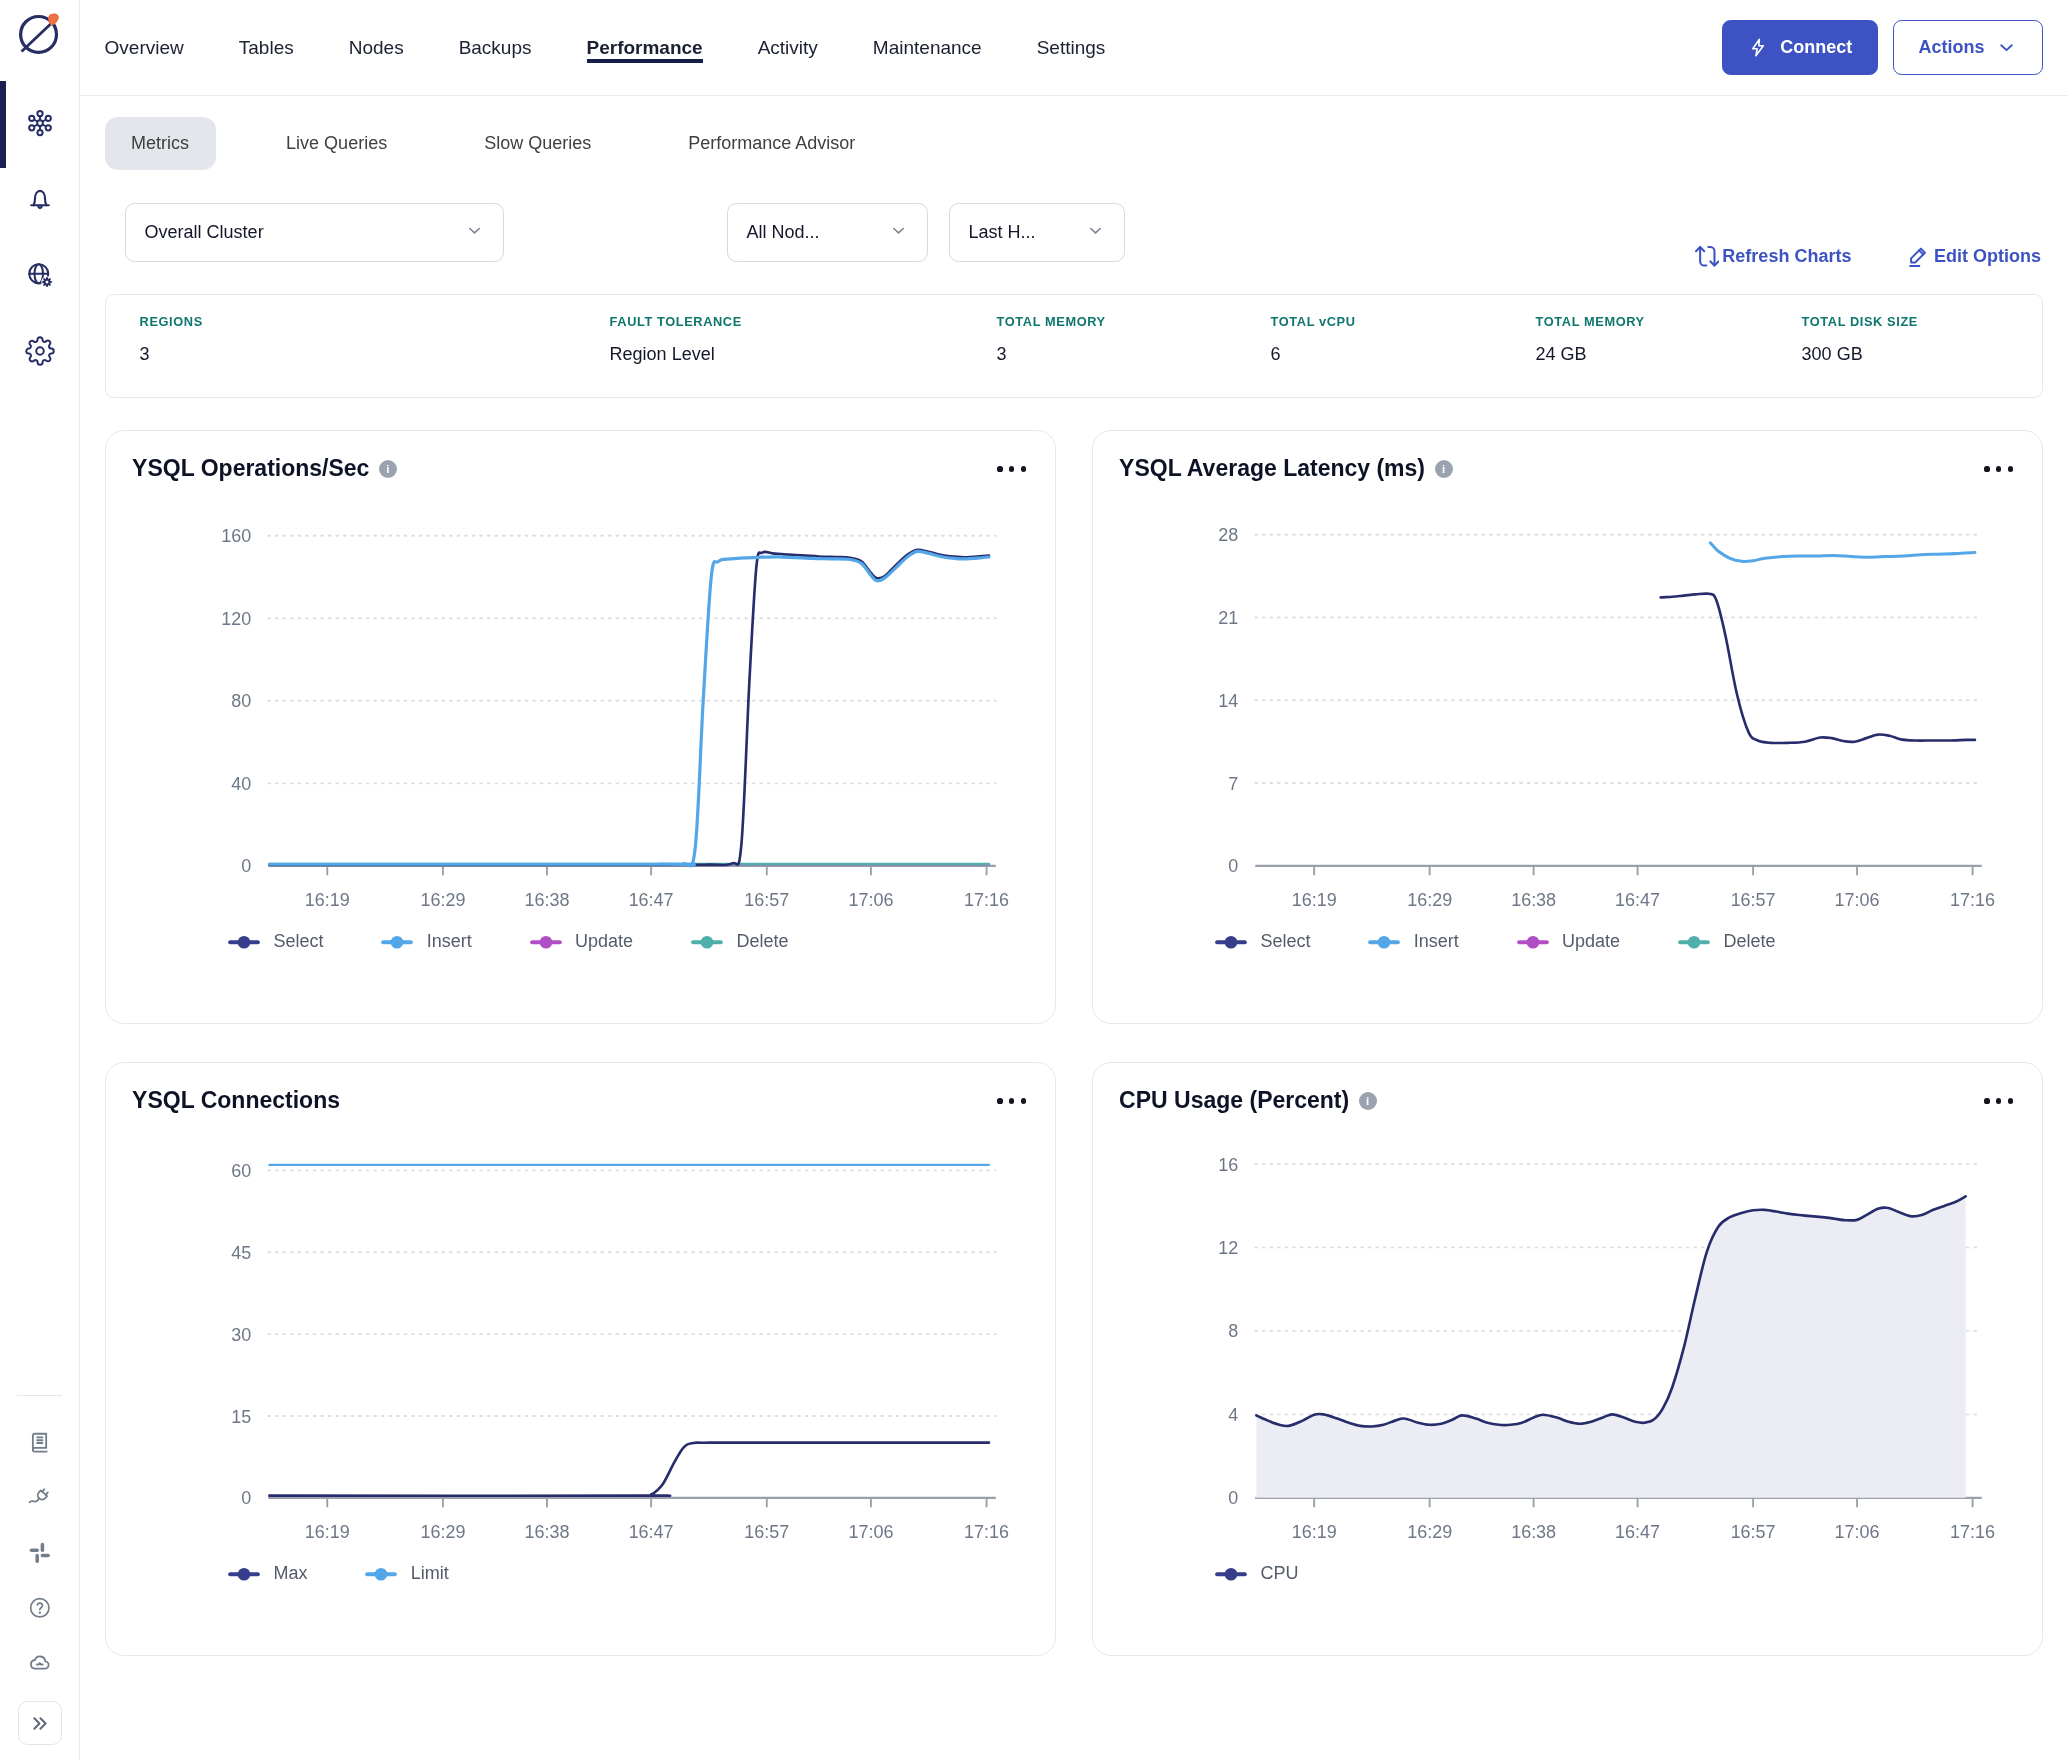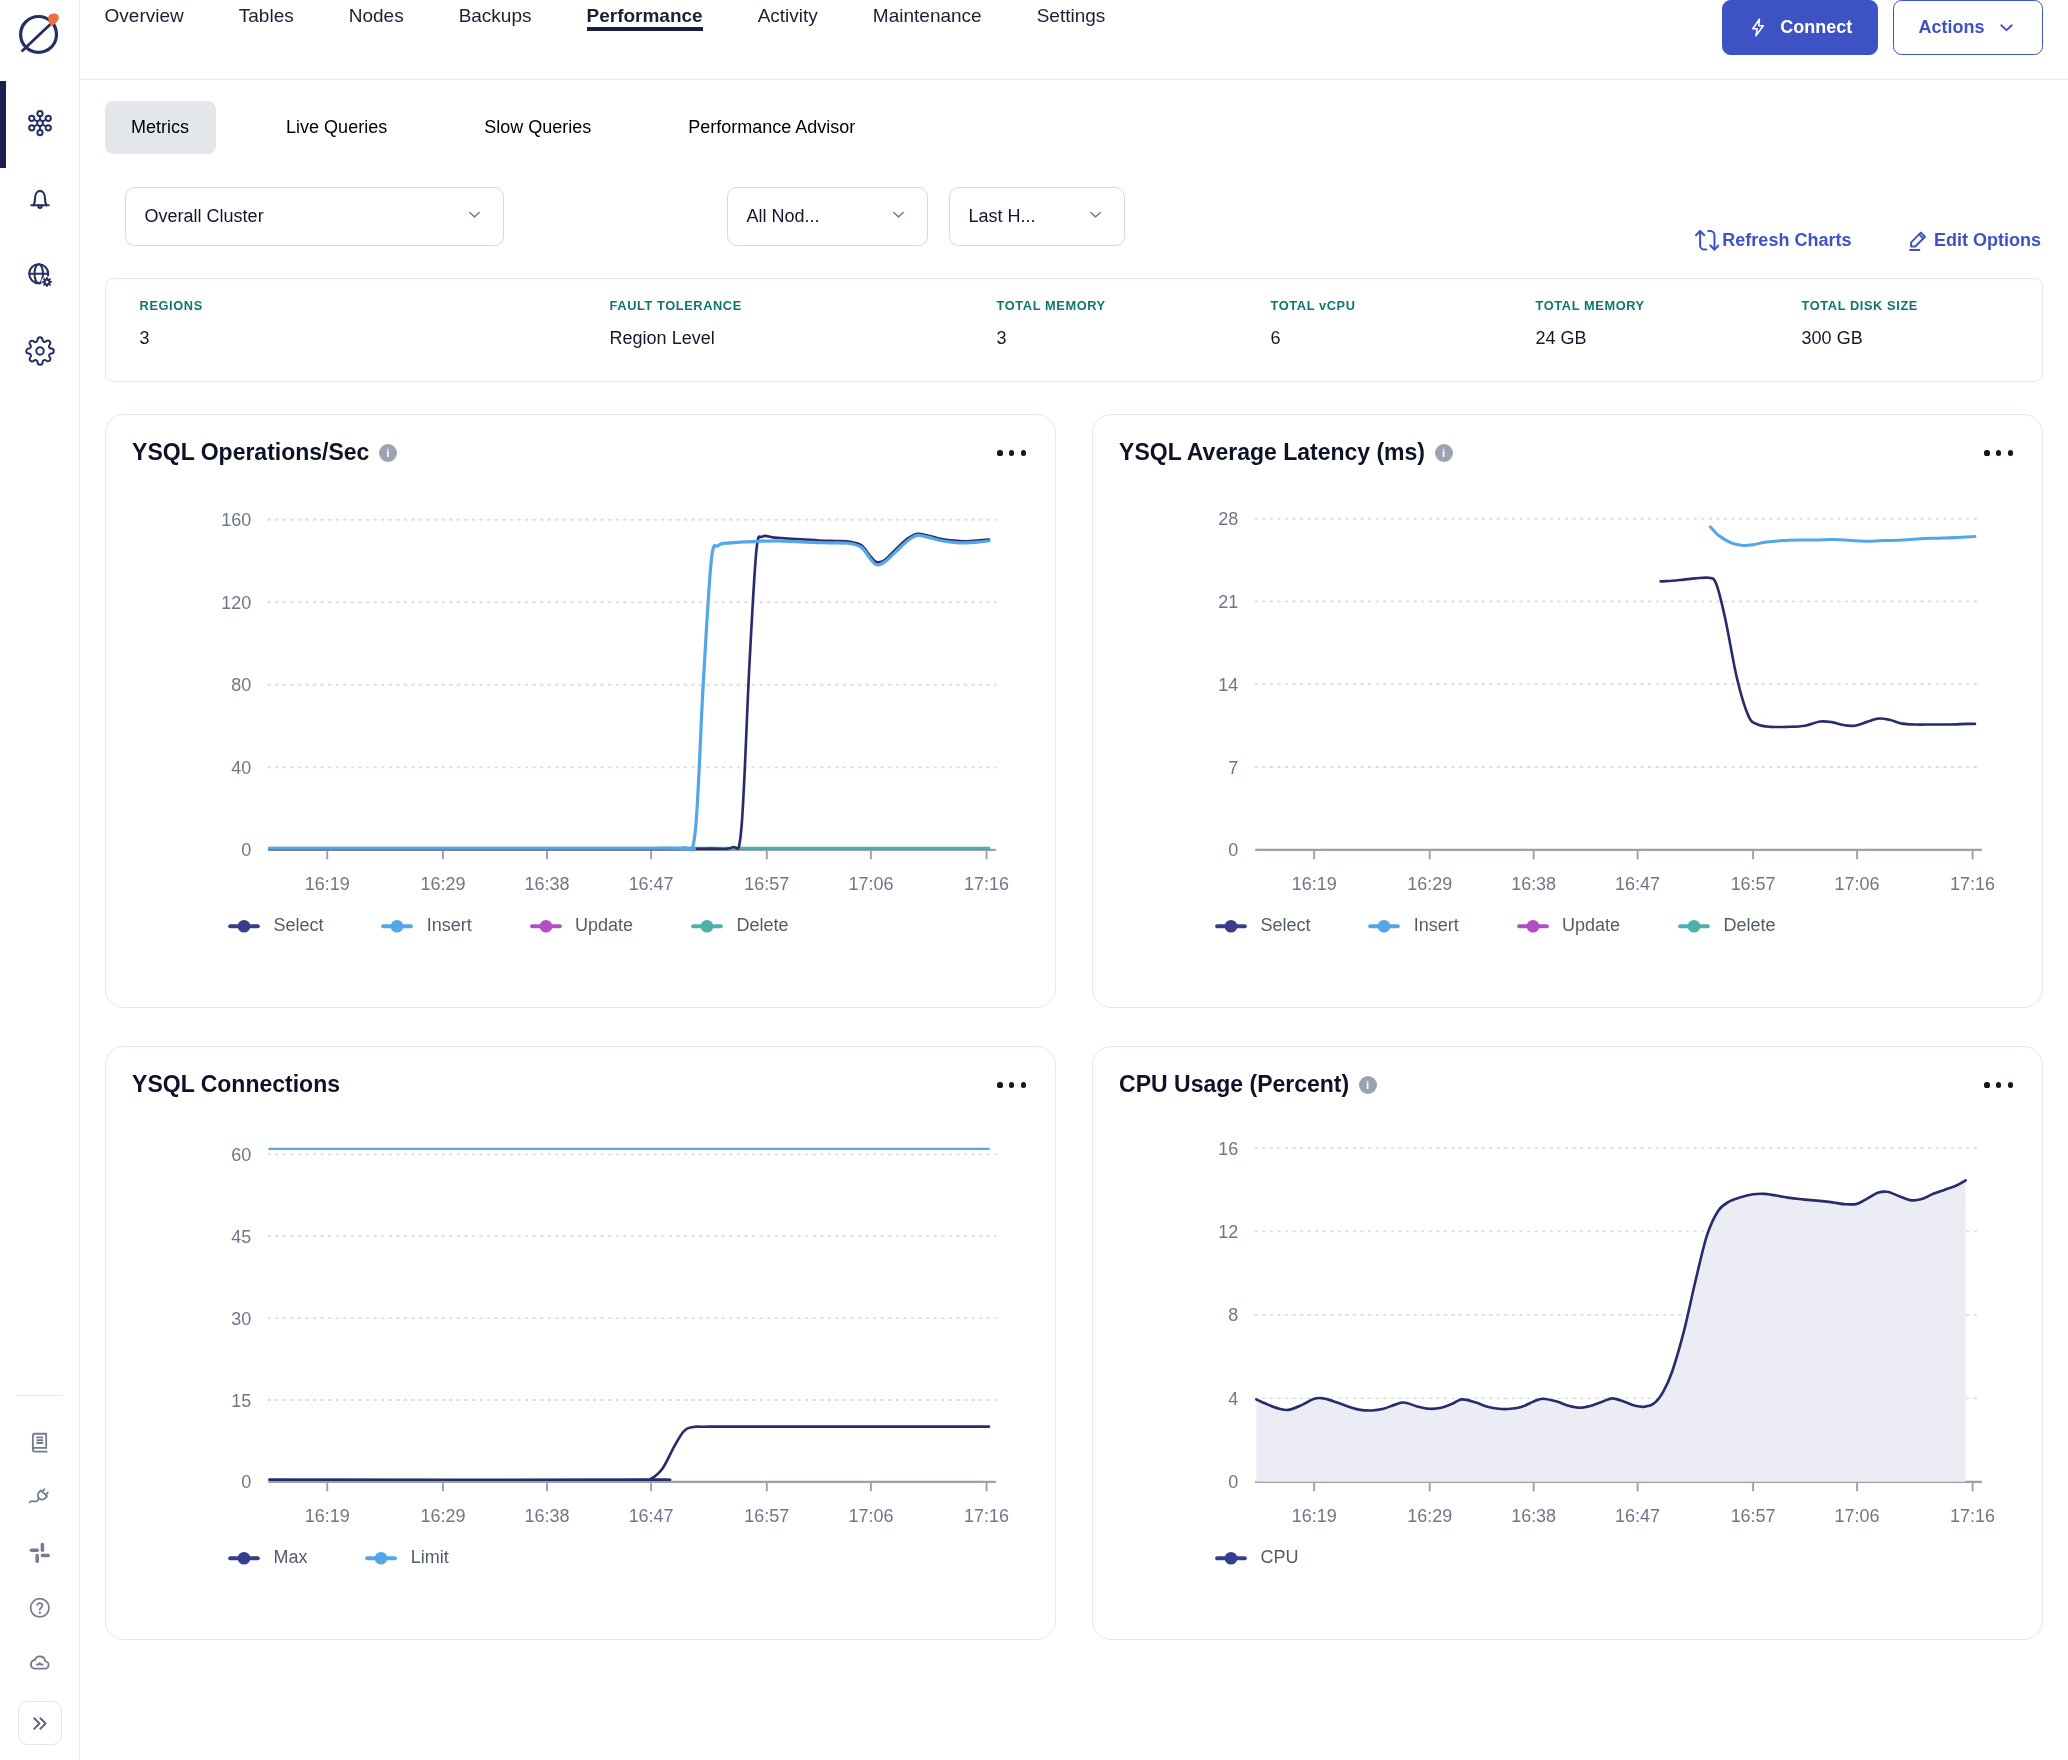--- a/index.html
+++ b/index.html
@@ -20,36 +20,36 @@
   .side-divider { width:45px; height:0.9px; background:#e5e8ee; margin-bottom:21px; }
   .side-item.gray { height:55px; color:#737d8c; }
   .side-item.gray svg { width:25.6px; height:25.6px; }
   .collapse-btn { width:44px; height:44px; margin-top:9.5px; border:1.4px solid #e1e5ec;
     border-radius:9.5px; background:#fff; display:flex; align-items:center;
     justify-content:center; color:#5c6674; cursor:pointer; }
   .collapse-btn svg { width:21px; height:21px; }
 
   
   .main { flex:1; display:flex; flex-direction:column; }
-  .topbar { height:80px; border-bottom:0.9px solid #e8eaee; display:flex;
-    align-items:flex-start; padding:0 26.5px 0 24.6px; }
+  .topbar { height:96px; border-bottom:0.9px solid #e8eaee; display:flex;
+    align-items:center; padding:0 26.5px 0 24.6px; }
   .nav-tabs { display:flex; gap:55px; }
   .nav-tab { display:flex; align-items:center; font-size:19px; font-weight:500;
     color:#1b2032; cursor:pointer; border-bottom:4.7px solid transparent;
     padding-top:4.7px; }
   .nav-tab.active { font-weight:600; border-bottom-color:#181d46; }
   .topbar-actions { margin-left:auto; display:flex; align-items:center; gap:15px; }
   .btn { display:flex; align-items:center; gap:11.4px; font-size:18px; font-weight:700;
     border-radius:8.5px; padding:0 24.6px; height:55px; cursor:pointer; }
   .btn-connect { background:#3d53c4; color:#fff; border:1.9px solid #3d53c4; }
   .btn-actions { background:#fff; color:#3d53c4; border:1.9px solid #3d53c4; }
   .btn svg { width:21px; height:21px; }
 
   .subtabs { display:flex; align-items:center; gap:44px; padding:21px 24.6px 11.4px; }
-  .subtab { font-size:18px; color:#000000; padding:16px 26.5px; border-radius:8px;
+  .subtab { font-size:18px; color:#404040; padding:16px 26.5px; border-radius:13px;
     cursor:pointer; }
   .subtab.active { background:#e3e6ea; font-weight:500; }
 
   .filter-row { display:flex; align-items:center; padding:15px 28px 23px 24.6px; }
   .select { display:flex; align-items:center; justify-content:space-between;
     height:59px; border:1.4px solid #d5dae1; border-radius:9.5px; background:#fff;
     font-size:18px; color:#14172b; padding:0 19px; cursor:pointer;margin-left:20px; }
   .select .chev { color:#7a8494; }
   .select .chev svg { width:19px; height:19px; }
   .sel-cluster { width:379px; }

